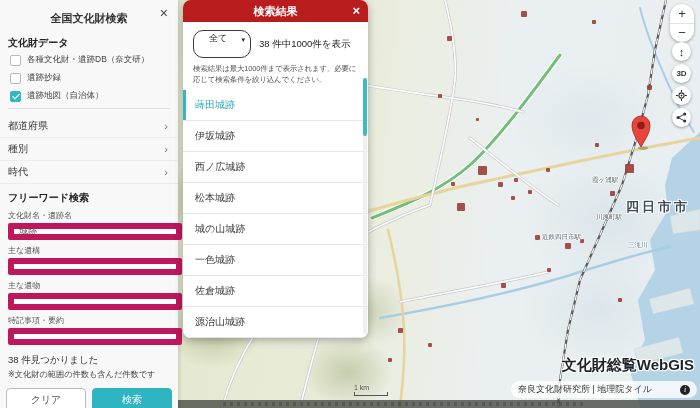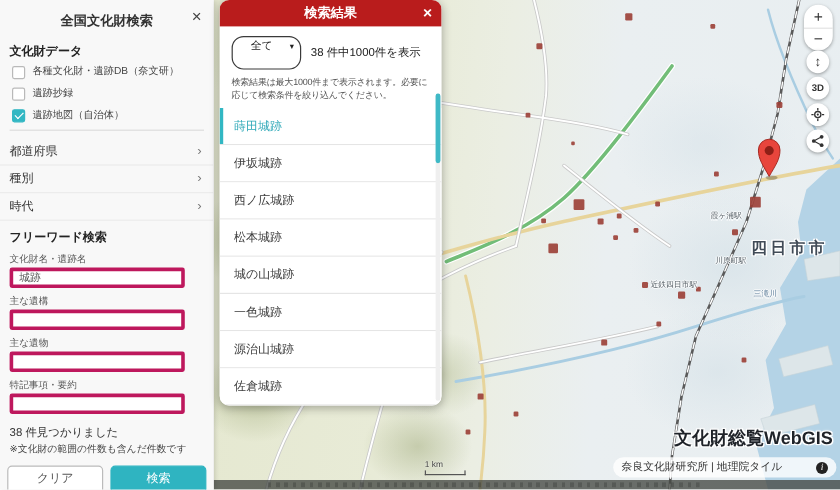--- a/index.html
+++ b/index.html
@@ -75,21 +75,21 @@
   .cb.checked::after { content:""; position:absolute; left:3px; top:0.5px; width:3px; height:6px;
     border:solid #fff; border-width:0 1.5px 1.5px 0; transform:rotate(45deg); }
   .cb-label { font-size:8.5px; color:#444; margin-left:6px; white-space:nowrap; }
   .sb-div { border-top:1px solid #ddd; margin:6px 8px; }
   .acc-row { display:flex; align-items:center; justify-content:space-between; padding:4px 10px 4px 8px;
     font-size:10px; color:#333; cursor:pointer; border-bottom:1px solid #ececec;gap:47px; }
   .acc-row:last-of-type { border-bottom:1px solid #ddd; }
   .chev { color:#777; font-size:11px; }
   .fw-title { font-size:10px; font-weight:bold; color:#222; margin:7px 0 2px 8px; }
   .fld-label { font-size:8px; color:#555; margin:5px 0 2px 8px; }
-  .fld-input { display:block; width:146px; height:17px; margin-left:8px; border:3px solid #be185d; border-radius:2px;
+  .fld-input { display:block; width:174px; height:17px; margin-left:8px; border:6px solid #be185d; border-radius:2px;
     background:#fff; font-size:9px; color:#555; padding:0 5px; font-family:inherit; outline:none; }
   .sb-count { position:absolute; left:8px; top:354px; font-size:9.5px; color:#333; }
   .sb-note { position:absolute; left:8px; top:369px; font-size:8.2px; color:#444; }
   .sb-btns { position:absolute; left:6px; top:388px; width:166px; display:flex; gap:6px; }
   .btn { flex:1; height:24px; border-radius:4px; font-size:10px; text-align:center; line-height:22px; cursor:pointer; }
   .btn-clear { background:#fff; border:1px solid #bbb; color:#555; }
   .btn-search { background:#2fb4c1; border:1px solid #2fb4c1; color:#fff; }
 
   
   .results { position:absolute; left:183px; top:0; width:185px; height:338px; background:#fff; border-radius:8px;
@@ -317,20 +317,20 @@
   </div>
   <div class="rs-note">検索結果は最大1000件まで表示されます。必要に応じて検索条件を絞り込んでください。</div>
 
   <div class="rs-list">
     <div class="rs-item selected">蒔田城跡</div>
     <div class="rs-item">伊坂城跡</div>
     <div class="rs-item">西ノ広城跡</div>
     <div class="rs-item">松本城跡</div>
     <div class="rs-item">城の山城跡</div>
     <div class="rs-item">一色城跡</div>
+    <div class="rs-item">佐倉城跡</div>
     <div class="rs-item">源治山城跡</div>
-    <div class="rs-item">佐倉城跡</div>
   </div>
 
   <div class="rs-track">
     <div class="rs-thumb"></div>
   </div>
 </section>
 
 </body></html>

